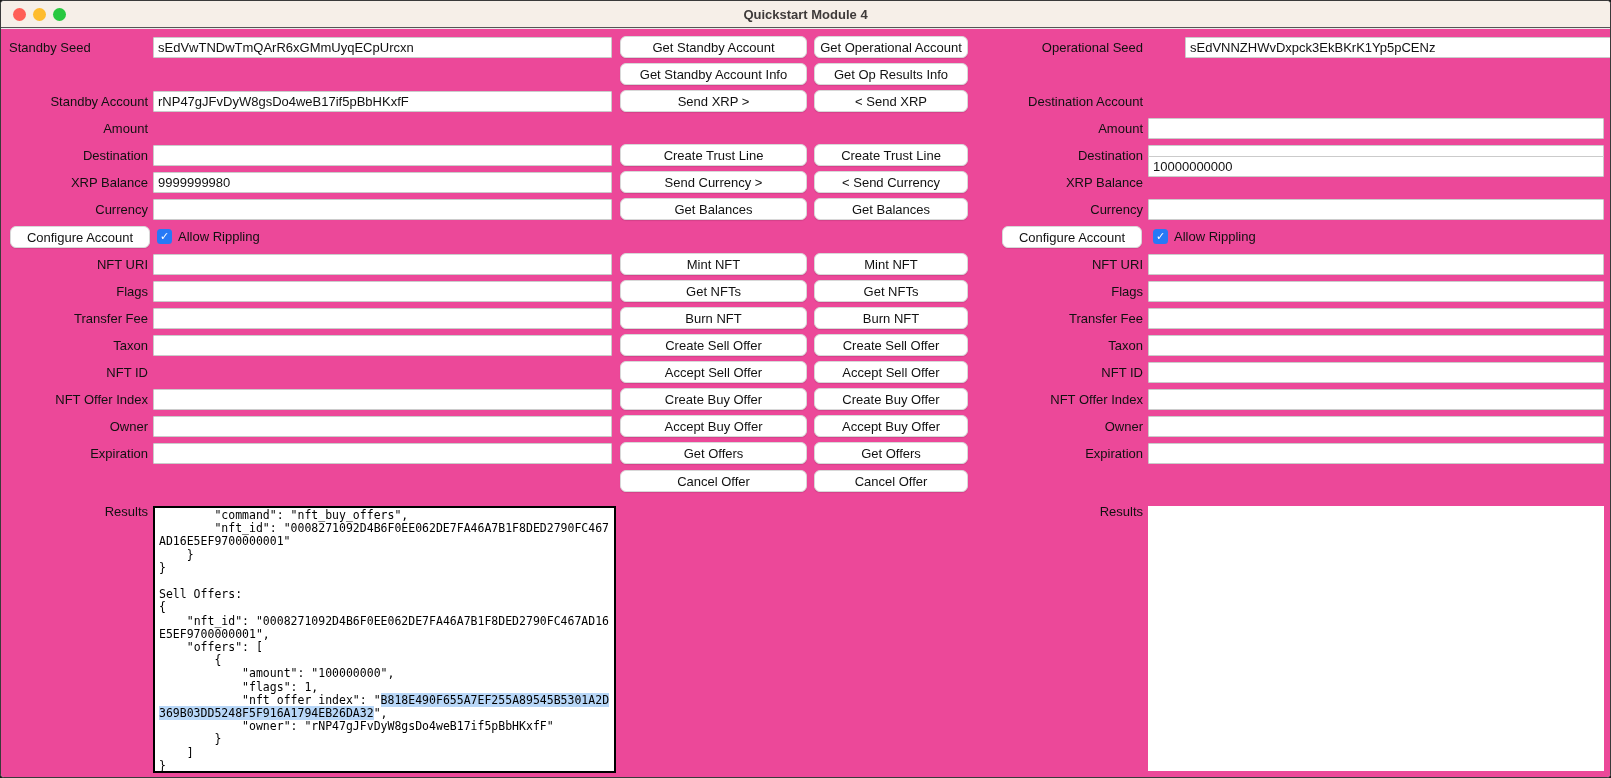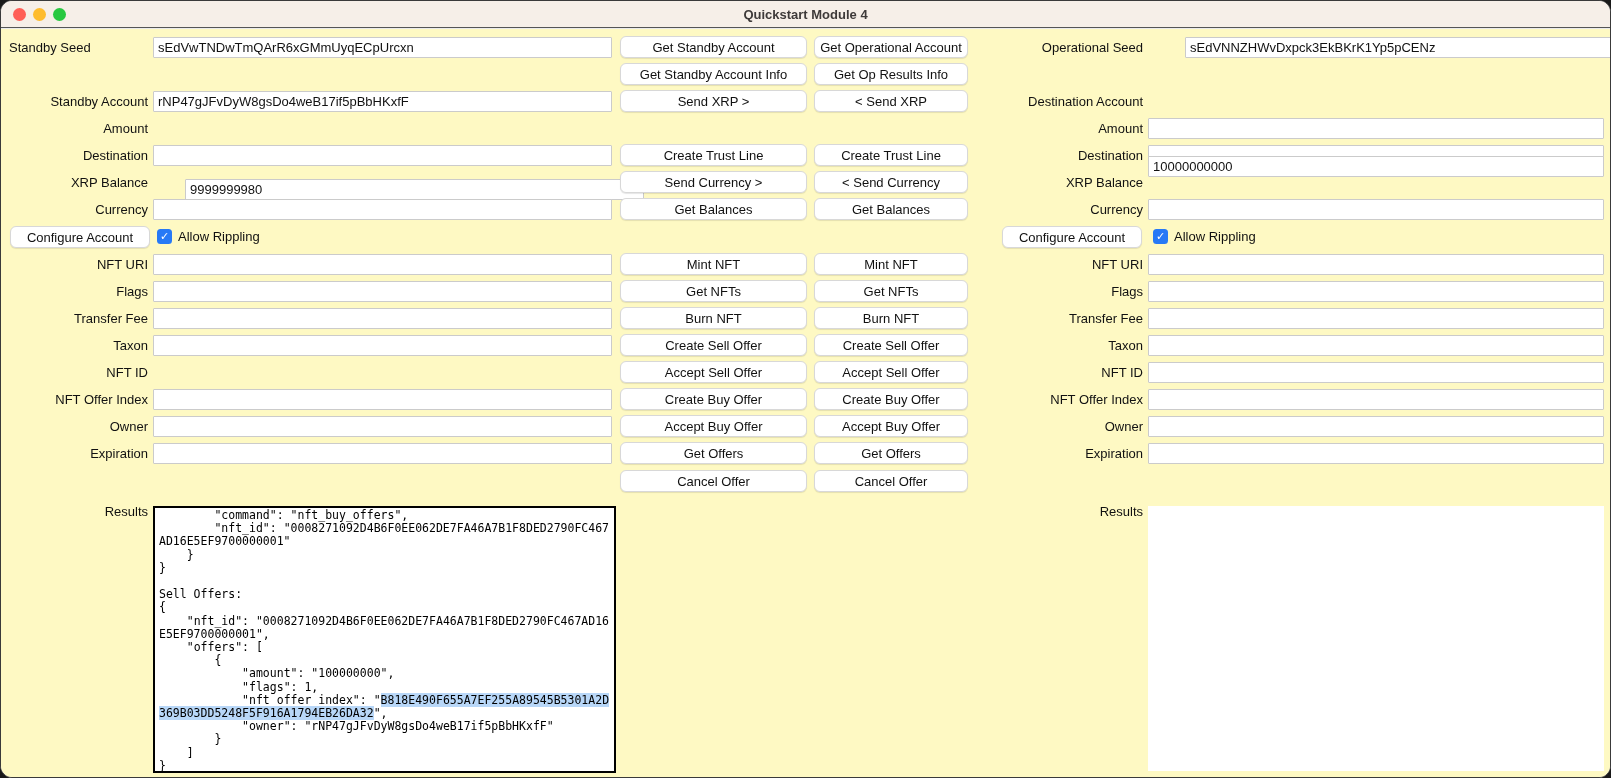--- a/index.html
+++ b/index.html
@@ -1,27 +1,27 @@
 <!DOCTYPE html>
 <html><head>
 <meta charset="utf-8">
 <style>
   html,body{margin:0;padding:0;background:#191919;width:1611px;height:778px;overflow:hidden;}
   *{box-sizing:border-box;}
   .window{position:relative;width:1611px;height:778px;background:#ebebeb;border:1px solid #3a3a3a;
-    border-radius:12px;overflow:hidden;font-family:"Liberation Sans","DejaVu Sans",sans-serif;}
+    border-radius:4px;overflow:hidden;font-family:"Liberation Sans","DejaVu Sans",sans-serif;}
   .titlebar{position:absolute;top:0;left:0;right:0;height:27px;background:#f6efe8;
     border-bottom:1px solid #555;}
   .title{position:absolute;top:0;left:0;right:0;height:27px;line-height:27px;text-align:center;
     font-size:13px;font-weight:bold;color:#3e3a39;}
   .tl{position:absolute;top:7px;width:13px;height:13px;border-radius:50%;}
   .tl.red{left:12px;background:#ff5f57;}
   .tl.yellow{left:32px;background:#febc2e;}
   .tl.green{left:52px;background:#28c840;}
-  .content{position:absolute;top:28px;left:0;right:0;bottom:0;background:#fef9c3;}
+  .content{position:absolute;top:28px;left:0;right:0;bottom:0;background:#ec4899;}
   .lbl{position:absolute;height:21px;line-height:21px;font-size:13px;color:#111;text-align:right;white-space:nowrap;}
   .llbl{left:0;width:147px;}
   .llbl.first{text-align:left;padding-left:8px;}
   .rlbl{left:955px;width:187px;}
   .field{position:absolute;height:21px;background:#fff;border:1px solid #cbcbcb;font-size:13px;
     color:#111;padding:0 4px;font-family:"Liberation Sans","DejaVu Sans",sans-serif;border-radius:1px;}
   .lf{left:152px;width:459px;}
   .rf{left:1147px;width:456px;}
   .btn{position:absolute;height:22px;background:#fff;border:1px solid #d8d8d8;border-radius:6px;
     font-size:13px;color:#111;font-family:"Liberation Sans","DejaVu Sans",sans-serif;
@@ -64,21 +64,21 @@
     <div class="lbl llbl" style="top:306px">Taxon</div>
     <div class="lbl llbl" style="top:333px">NFT ID</div>
     <div class="lbl llbl" style="top:360px">NFT Offer Index</div>
     <div class="lbl llbl" style="top:387px">Owner</div>
     <div class="lbl llbl" style="top:414px">Expiration</div>
     <div class="lbl llbl" style="top:472px">Results</div>
 
     <input class="field lf" style="top: 8px;" value="sEdVwTNDwTmQArR6xGMmUyqECpUrcxn">
     <input class="field lf" style="top: 62px;" value="rNP47gJFvDyW8gsDo4weB17if5pBbHKxfF">
     <input class="field lf" style="top: 116px;" value="">
-    <input class="field lf" style="top: 150px; margin-left: 32px;" value="9999999980">
+    <input class="field lf" style="top: 143px;" value="9999999980">
     <input class="field lf" style="top: 170px;" value="">
     <input class="field lf" style="top: 225px;" value="">
     <input class="field lf" style="top: 252px;" value="">
     <input class="field lf" style="top: 279px;" value="">
     <input class="field lf" style="top: 306px;" value="">
     <input class="field lf" style="top: 360px;" value="">
     <input class="field lf" style="top: 387px;" value="">
     <input class="field lf" style="top: 414px;" value="">
 
     <button class="btn cfgbtn" style="left:9px;top:197px;width:140px">Configure Account</button>

